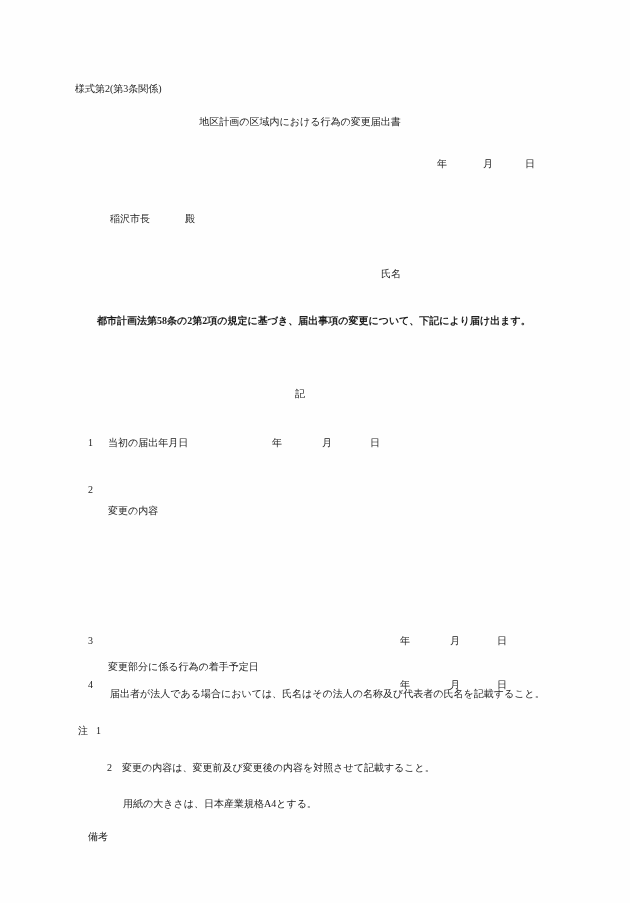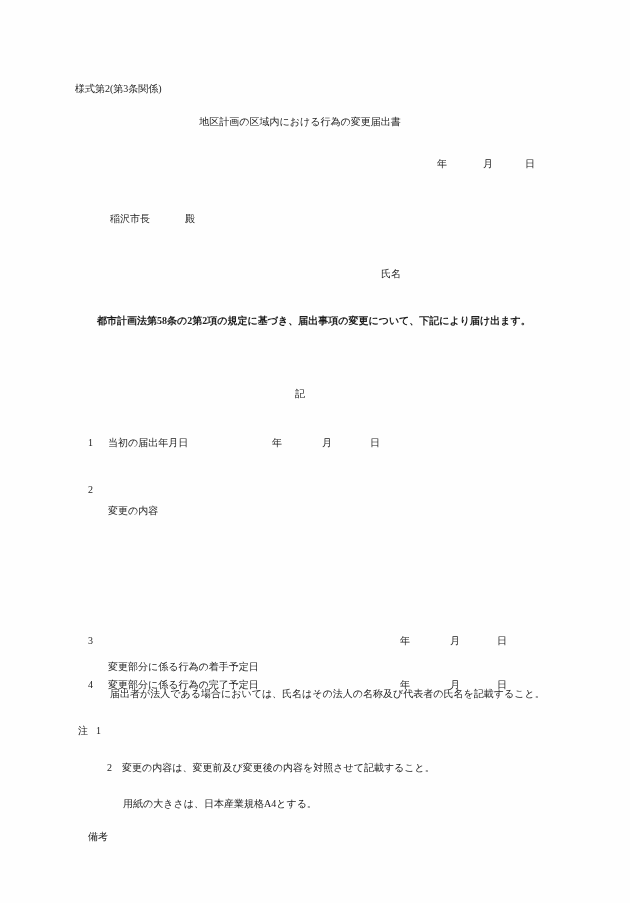--- a/index.html
+++ b/index.html
@@ -72,21 +72,20 @@
   <div class="t" style="left:88px; top:482px;">2</div>
   <div class="t" style="left:108px; top:482px;margin-top:21px;">変更の内容</div>
 
   <div class="t" style="left:88px; top:633px;">3</div>
   <div class="t" style="left:108px; top:633px;margin-top:26px;">変更部分に係る行為の着手予定日</div>
   <div class="t" style="left:400px; top:633px;">年</div>
   <div class="t" style="left:450px; top:633px;">月</div>
   <div class="t" style="left:497px; top:633px;">日</div>
 
   <div class="t" style="left:88px; top:677px;">4</div>
-  <div class="t" style="left:108px; top:677px;">変更部分に係る行為の完了予定日</div>
   <div class="t" style="left:400px; top:677px;">年</div>
   <div class="t" style="left:450px; top:677px;">月</div>
   <div class="t" style="left:497px; top:677px;">日</div>
 
   <div class="t" style="left:78px; top:723px;">注</div>
   <div class="t" style="left:96px; top:723px;">1</div>
   <div class="t wrapblock" style="left:110px; top:685px;">届出者が法人である場合においては、氏名はその法人の名称及び代表者の氏名を記載すること。</div>
 
   <div class="t" style="left:107px; top:760px;">2</div>
   <div class="t" style="left:122px; top:760px;text-align:center;">変更の内容は、変更前及び変更後の内容を対照させて記載すること。</div>

